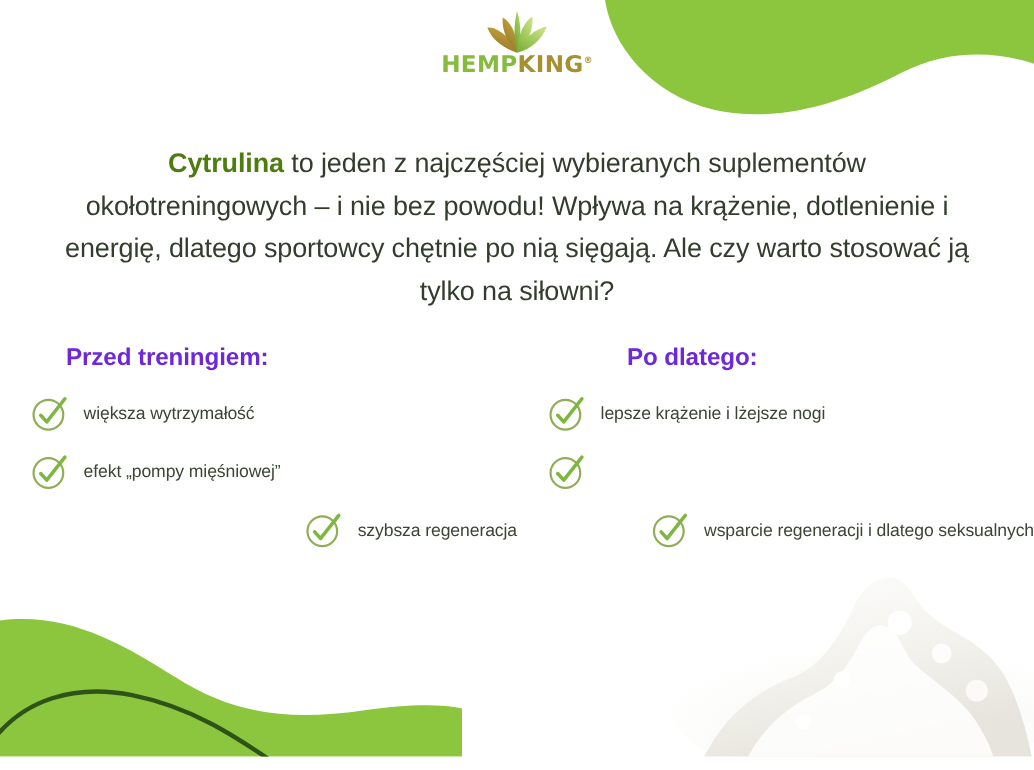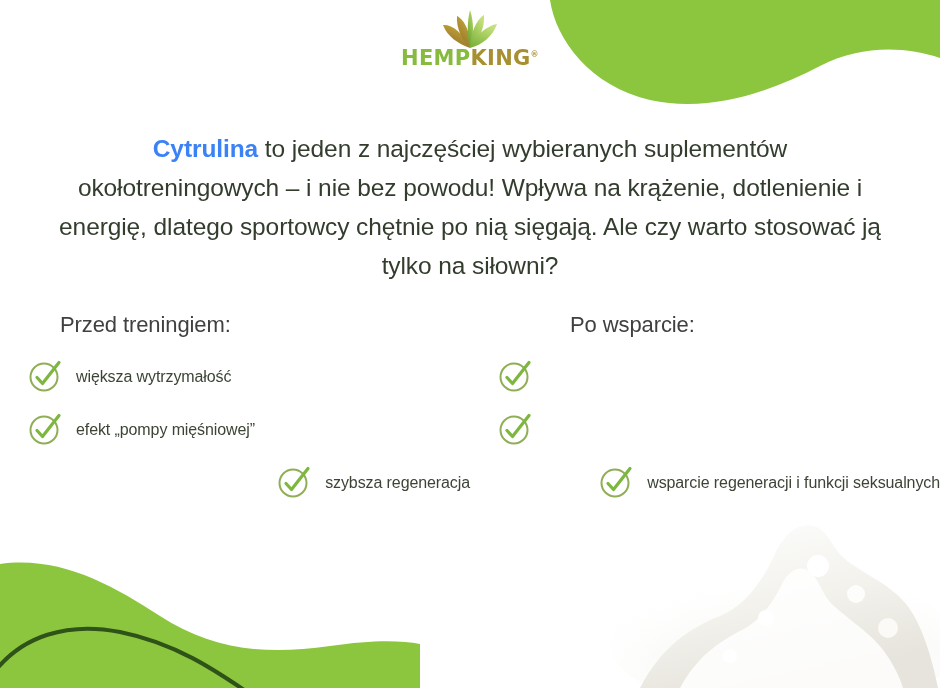--- a/index.html
+++ b/index.html
@@ -90,42 +90,42 @@
     width: 836px;
     text-align: center;
     font-size: 24.5px;
     line-height: 39px;
     color: #333d2e;
     letter-spacing: -0.1px;
     z-index: 4;
   }
   #intro b, #intro .strong {
     font-weight: bold;
-    color: #3b82f6;
+    color: #4d7c0f;
   }
 
   
   #columns {
     position: absolute;
     top: 312px;
     left: 0;
     width: 940px;
     display: flex;
     z-index: 4;
   }
   .col {
     box-sizing: border-box;
   }
   #col-left  { width: 470px; padding-left: 60px; }
   #col-right { width: 470px; padding-left: 100px; }
 
   .col-heading {
     font-size: 22px;
-    font-weight: normal;
-    color: #404040;
+    font-weight: bold;
+    color: #6d28d9;
     margin: 0 0 24px 0;
     letter-spacing: -0.1px;
   }
 
   ul.benefit-list {
     list-style: none;
     margin: 0;
     padding: 0;
   }
   li.benefit-item {
@@ -251,38 +251,39 @@
           <svg class="check-icon" viewBox="0 0 34 34" aria-hidden="true">
             <circle cx="16" cy="18" r="13.5" fill="none" stroke="#8fae55" stroke-width="2"></circle>
             <path d="M9,18.5 L14.5,24.5 L31,3.5" fill="none" stroke="#7db73f" stroke-width="3.2" stroke-linecap="round" stroke-linejoin="round"></path>
           </svg>
           <span class="benefit-text">szybsza regeneracja</span>
         </li>
       </ul>
     </div>
 
     <div class="col" id="col-right">
-      <h2 class="col-heading">Po wsparcie:</h2>
+      <h2 class="col-heading">Po dlatego:</h2>
       <ul class="benefit-list">
         <li class="benefit-item">
           <svg class="check-icon" viewBox="0 0 34 34" aria-hidden="true">
             <circle cx="16" cy="18" r="13.5" fill="none" stroke="#8fae55" stroke-width="2"></circle>
             <path d="M9,18.5 L14.5,24.5 L31,3.5" fill="none" stroke="#7db73f" stroke-width="3.2" stroke-linecap="round" stroke-linejoin="round"></path>
           </svg>
-        </li>
-        <li class="benefit-item">
-          <svg class="check-icon" viewBox="0 0 34 34" aria-hidden="true">
-            <circle cx="16" cy="18" r="13.5" fill="none" stroke="#8fae55" stroke-width="2"></circle>
-            <path d="M9,18.5 L14.5,24.5 L31,3.5" fill="none" stroke="#7db73f" stroke-width="3.2" stroke-linecap="round" stroke-linejoin="round"></path>
-          </svg>
-        </li>
-        <li class="benefit-item">
-          <svg class="check-icon" viewBox="0 0 34 34" aria-hidden="true">
-            <circle cx="16" cy="18" r="13.5" fill="none" stroke="#8fae55" stroke-width="2"></circle>
-            <path d="M9,18.5 L14.5,24.5 L31,3.5" fill="none" stroke="#7db73f" stroke-width="3.2" stroke-linecap="round" stroke-linejoin="round"></path>
-          </svg>
-          <span class="benefit-text">wsparcie regeneracji i funkcji seksualnych</span>
+          <span class="benefit-text">lepsze krążenie i lżejsze nogi</span>
+        </li>
+        <li class="benefit-item">
+          <svg class="check-icon" viewBox="0 0 34 34" aria-hidden="true">
+            <circle cx="16" cy="18" r="13.5" fill="none" stroke="#8fae55" stroke-width="2"></circle>
+            <path d="M9,18.5 L14.5,24.5 L31,3.5" fill="none" stroke="#7db73f" stroke-width="3.2" stroke-linecap="round" stroke-linejoin="round"></path>
+          </svg>
+        </li>
+        <li class="benefit-item">
+          <svg class="check-icon" viewBox="0 0 34 34" aria-hidden="true">
+            <circle cx="16" cy="18" r="13.5" fill="none" stroke="#8fae55" stroke-width="2"></circle>
+            <path d="M9,18.5 L14.5,24.5 L31,3.5" fill="none" stroke="#7db73f" stroke-width="3.2" stroke-linecap="round" stroke-linejoin="round"></path>
+          </svg>
+          <span class="benefit-text">wsparcie regeneracji i dlatego seksualnych</span>
         </li>
       </ul>
     </div>
 
   </div>
 </div>
 
 </body></html>

